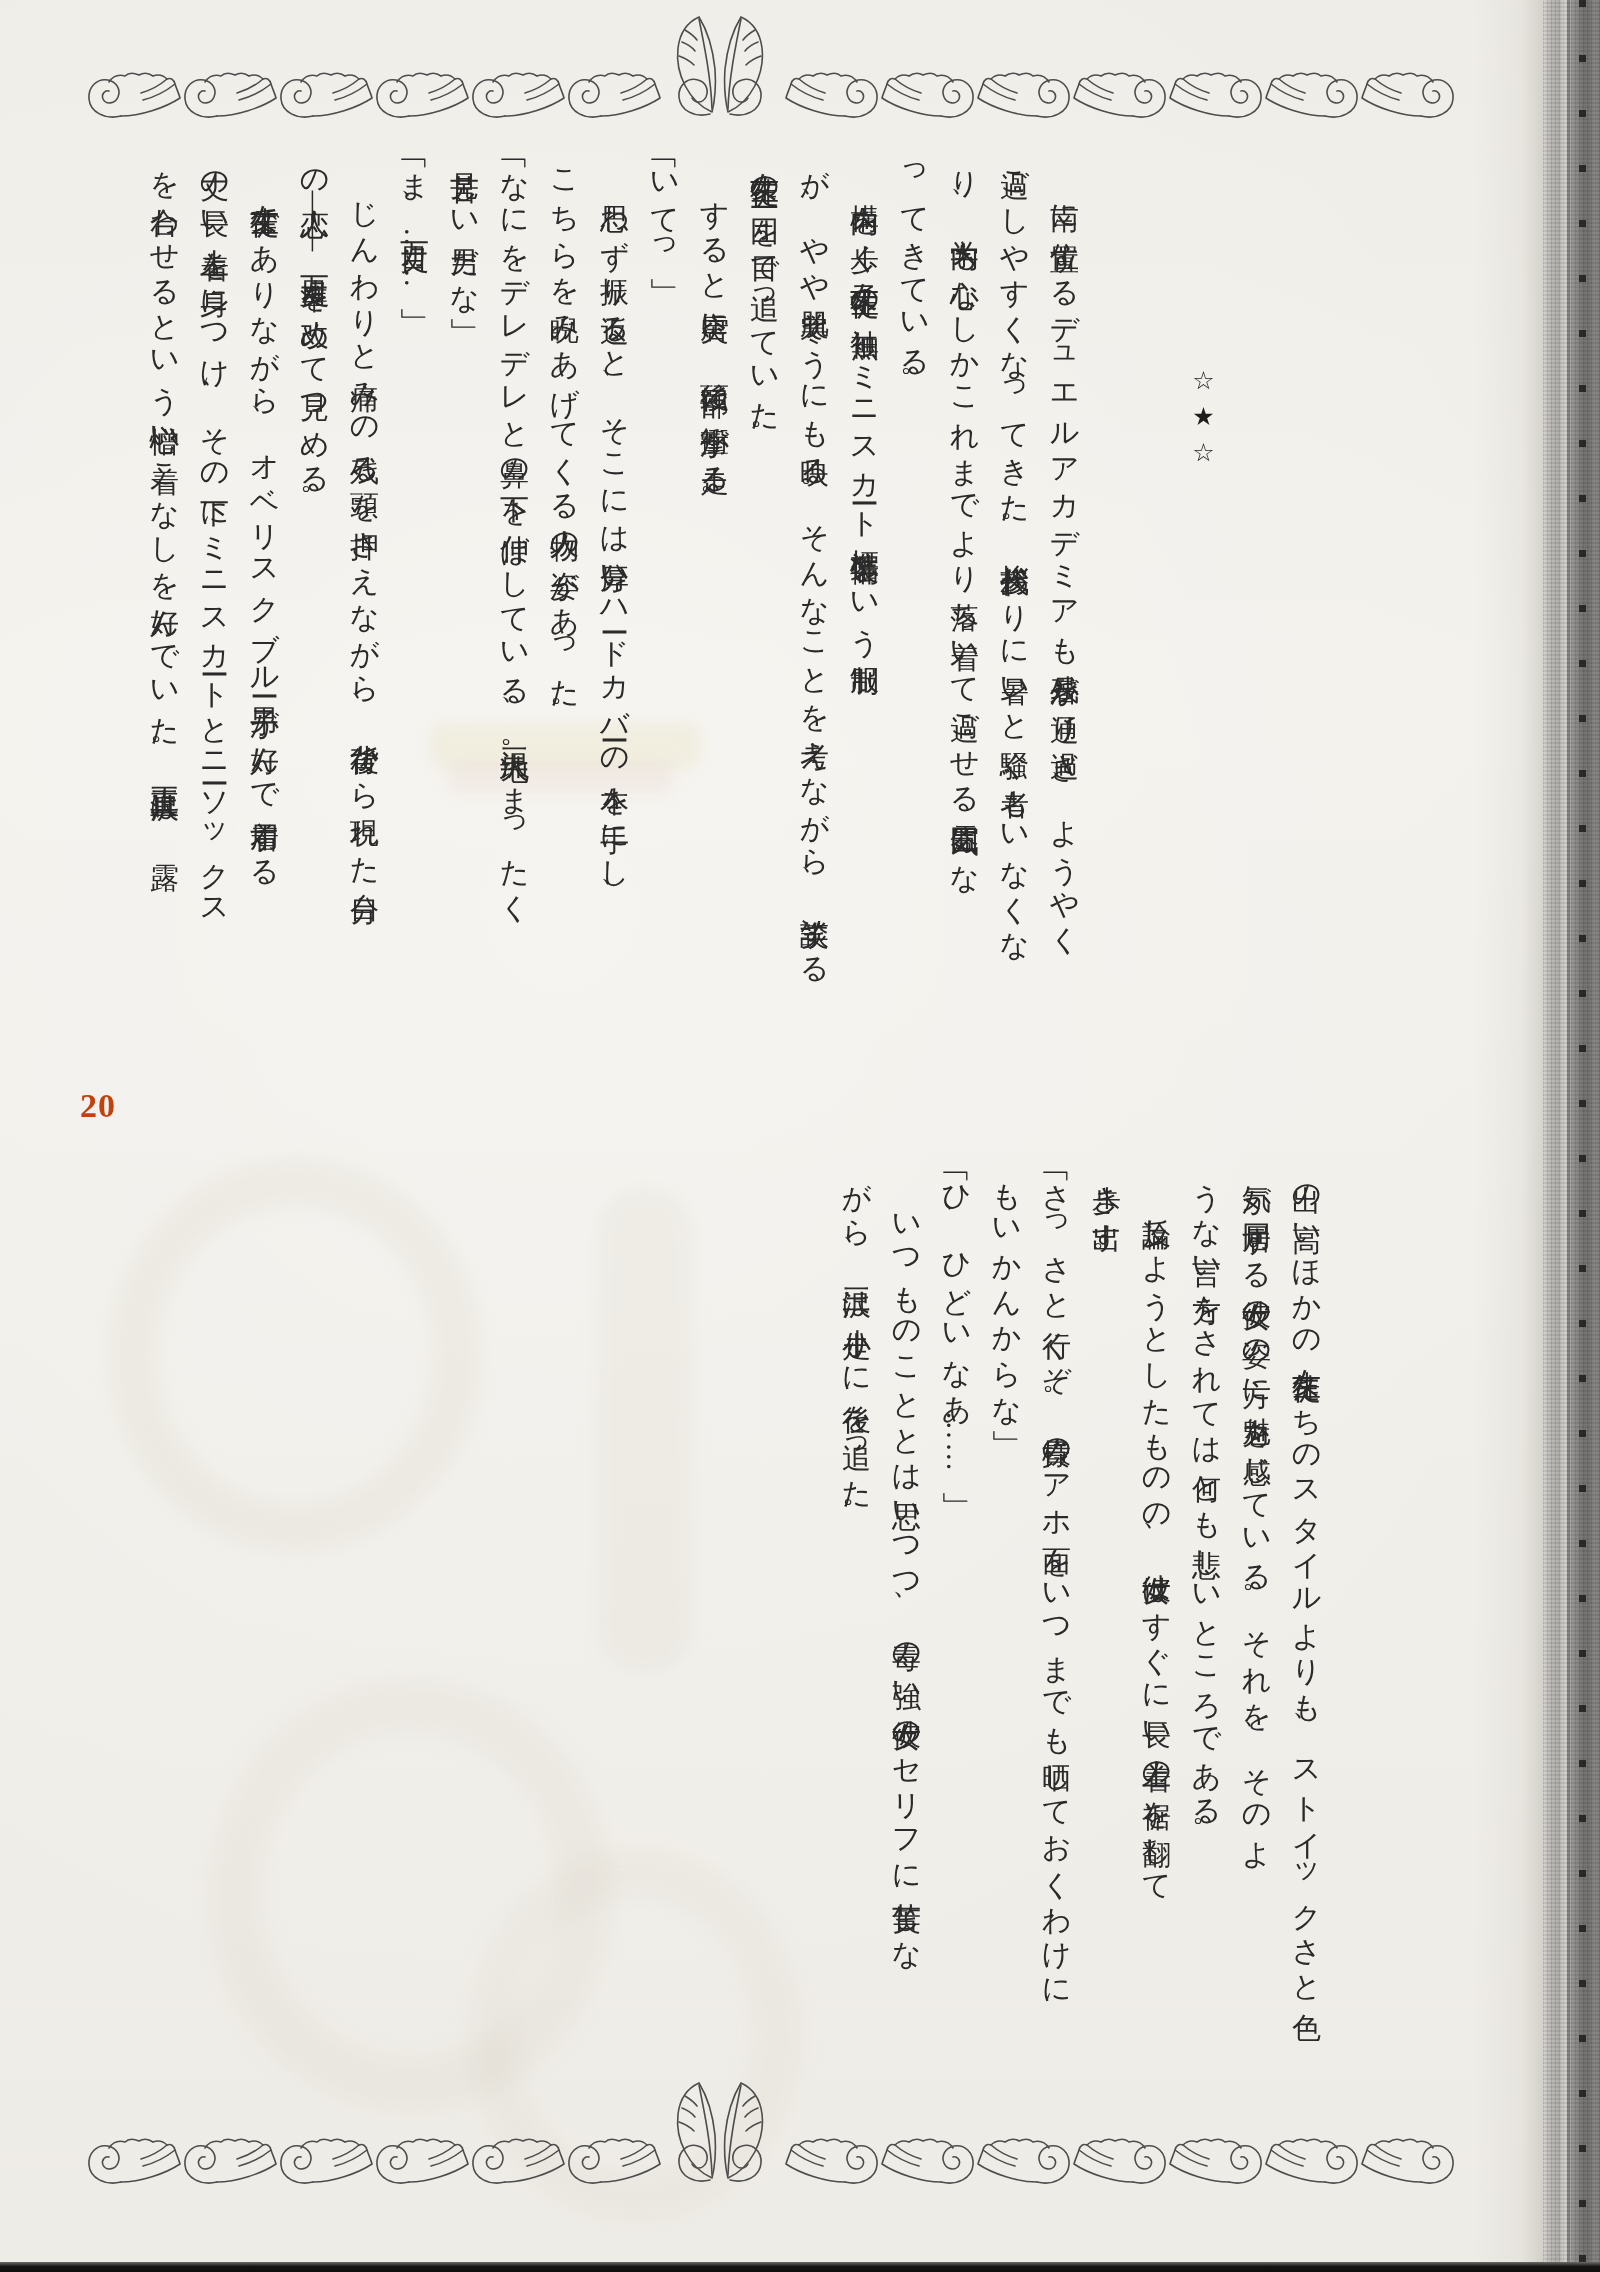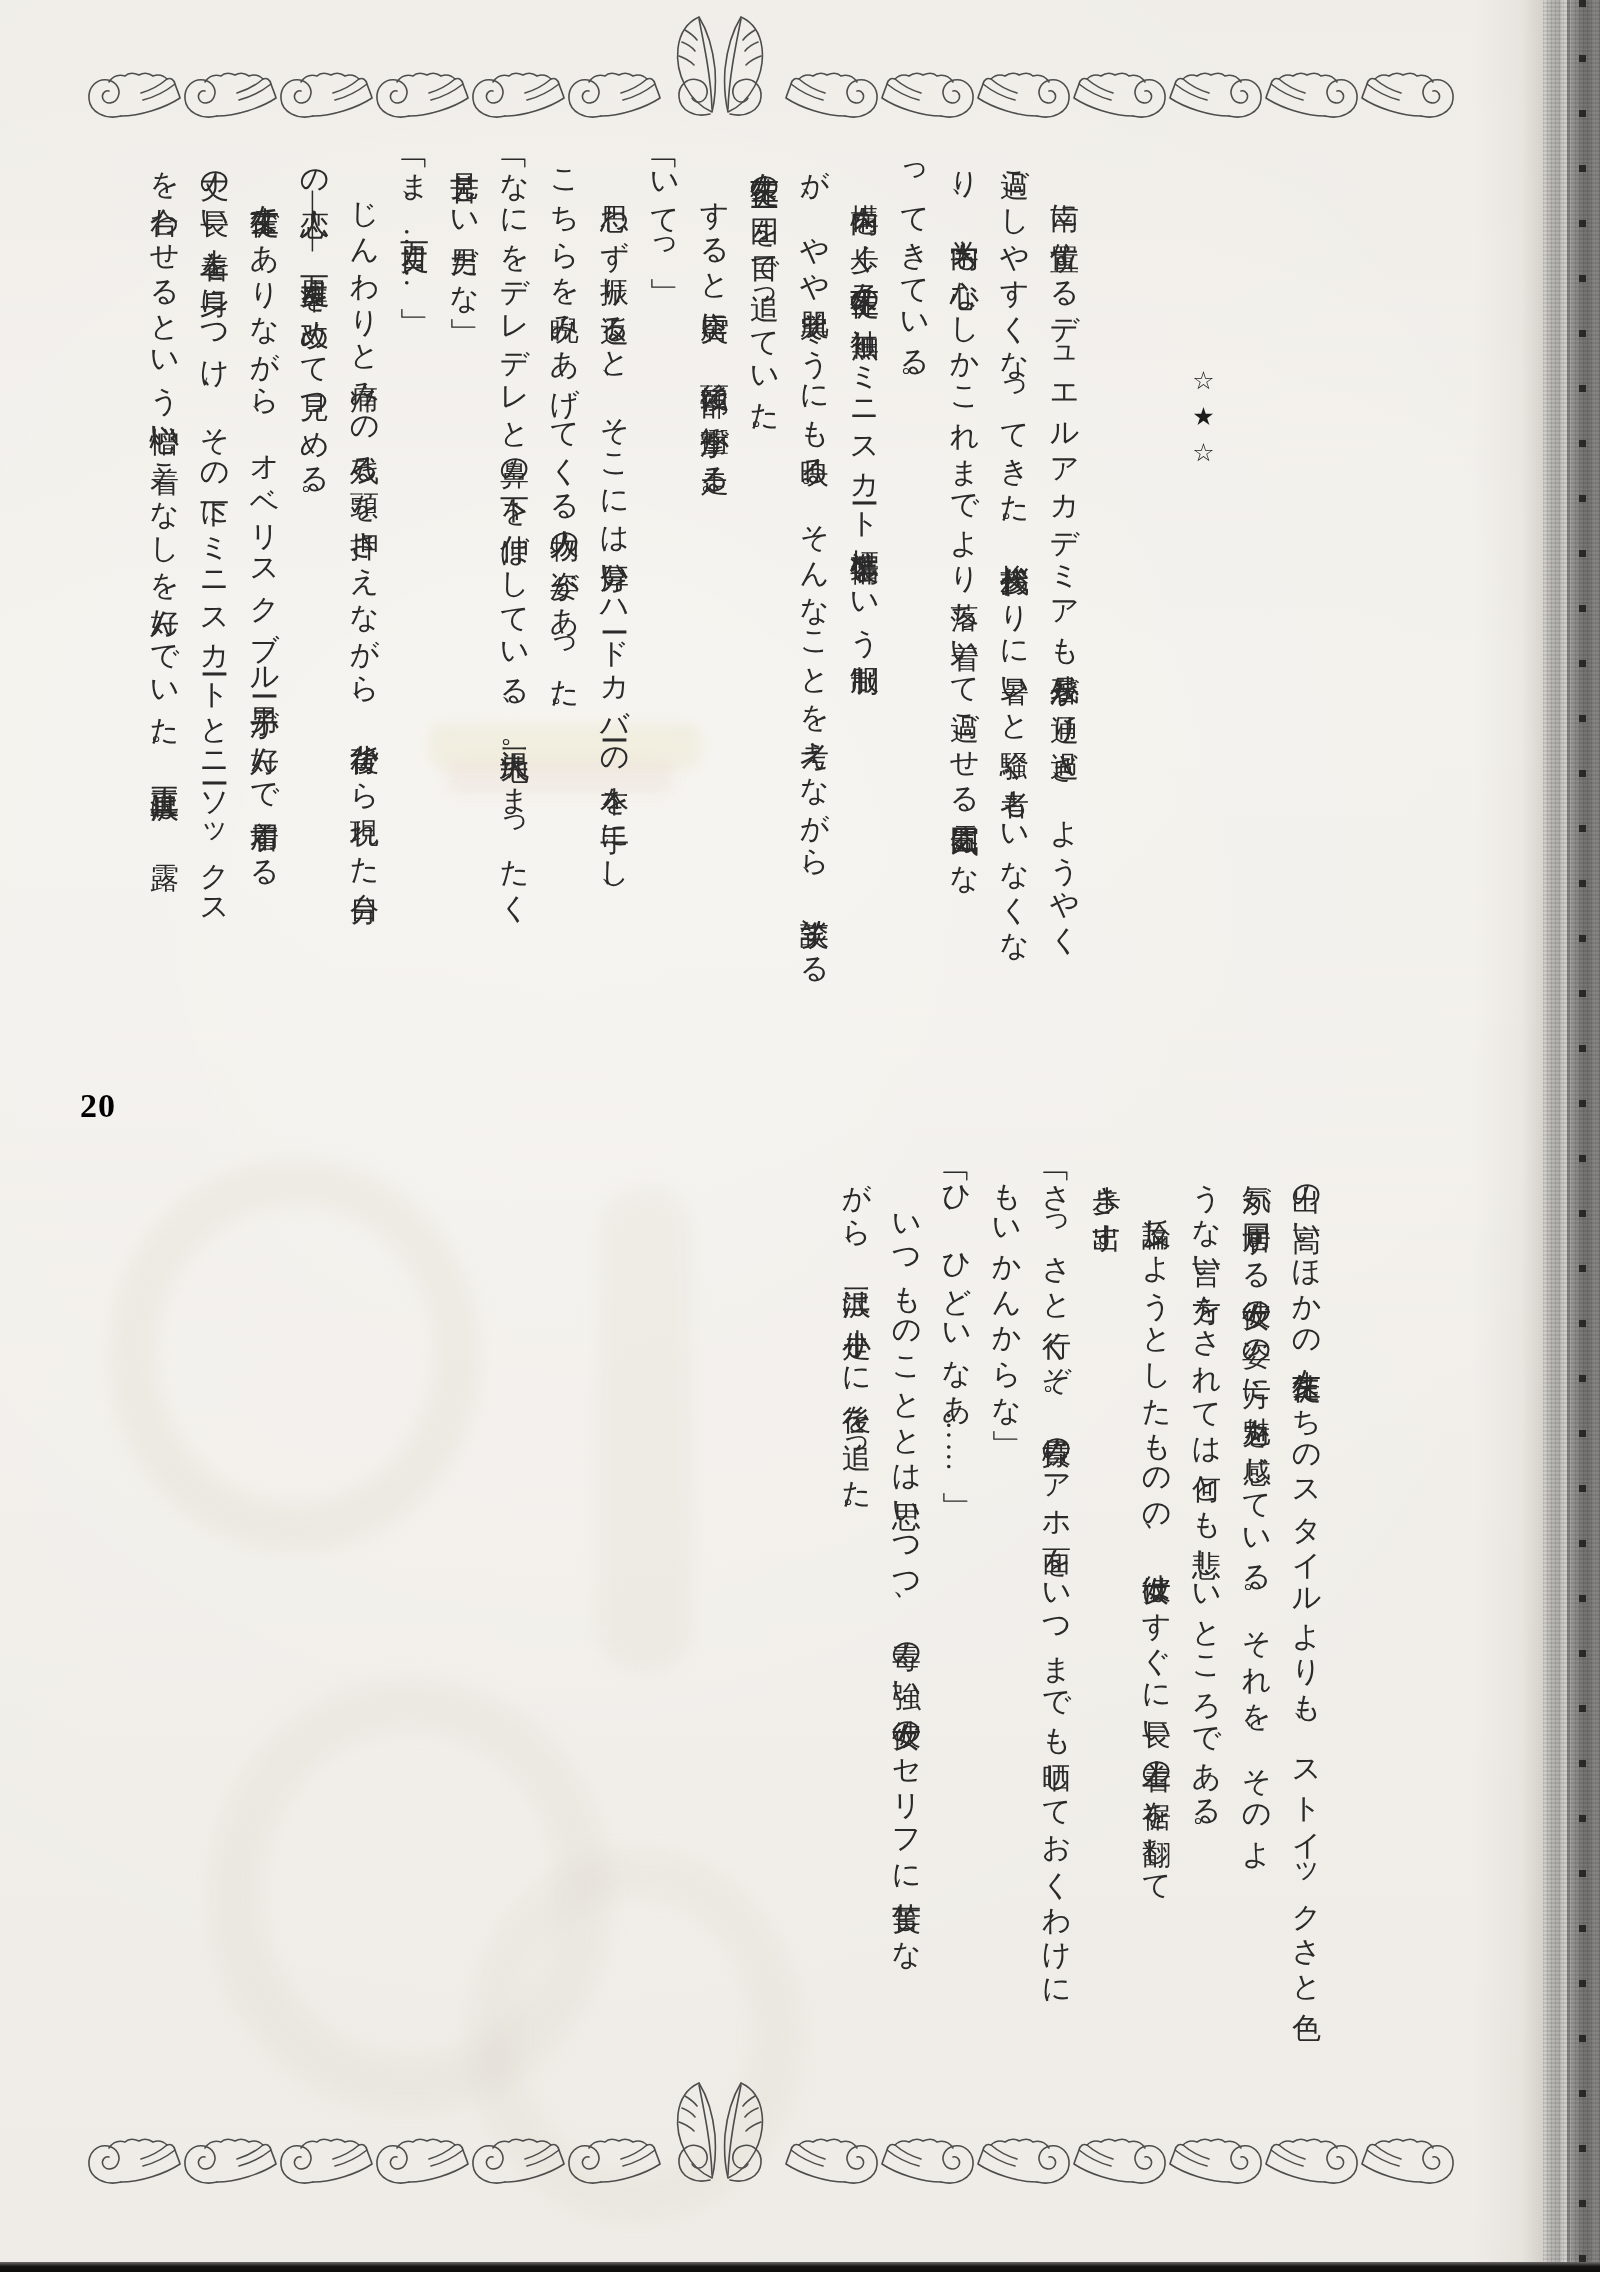--- a/index.html
+++ b/index.html
@@ -39,21 +39,21 @@
 
   .stars{
     position:absolute;left:1189px;top:366px;
     writing-mode:vertical-rl;text-orientation:upright;
     font-family:"DejaVu Sans",sans-serif;
     font-size:25px;letter-spacing:7px;color:#1d1d1d;
   }
 
   .pagenum{
     position:absolute;left:80px;top:1087px;
-    font-size:34px;font-weight:700;letter-spacing:1px;color:#000000;
+    font-size:34px;font-weight:700;letter-spacing:1px;color:#c2410c;
   }
 
   
   .page-curve{
     position:absolute;right:57px;top:0;width:70px;height:100%;pointer-events:none;
     background:linear-gradient(to right, rgba(70,62,50,0) 0%, rgba(70,62,50,0.05) 70%, rgba(70,62,50,0.16) 100%);
   }
   .scan-edge{
     position:absolute;right:0;top:0;width:57px;height:100%;
     background:linear-gradient(to right,

